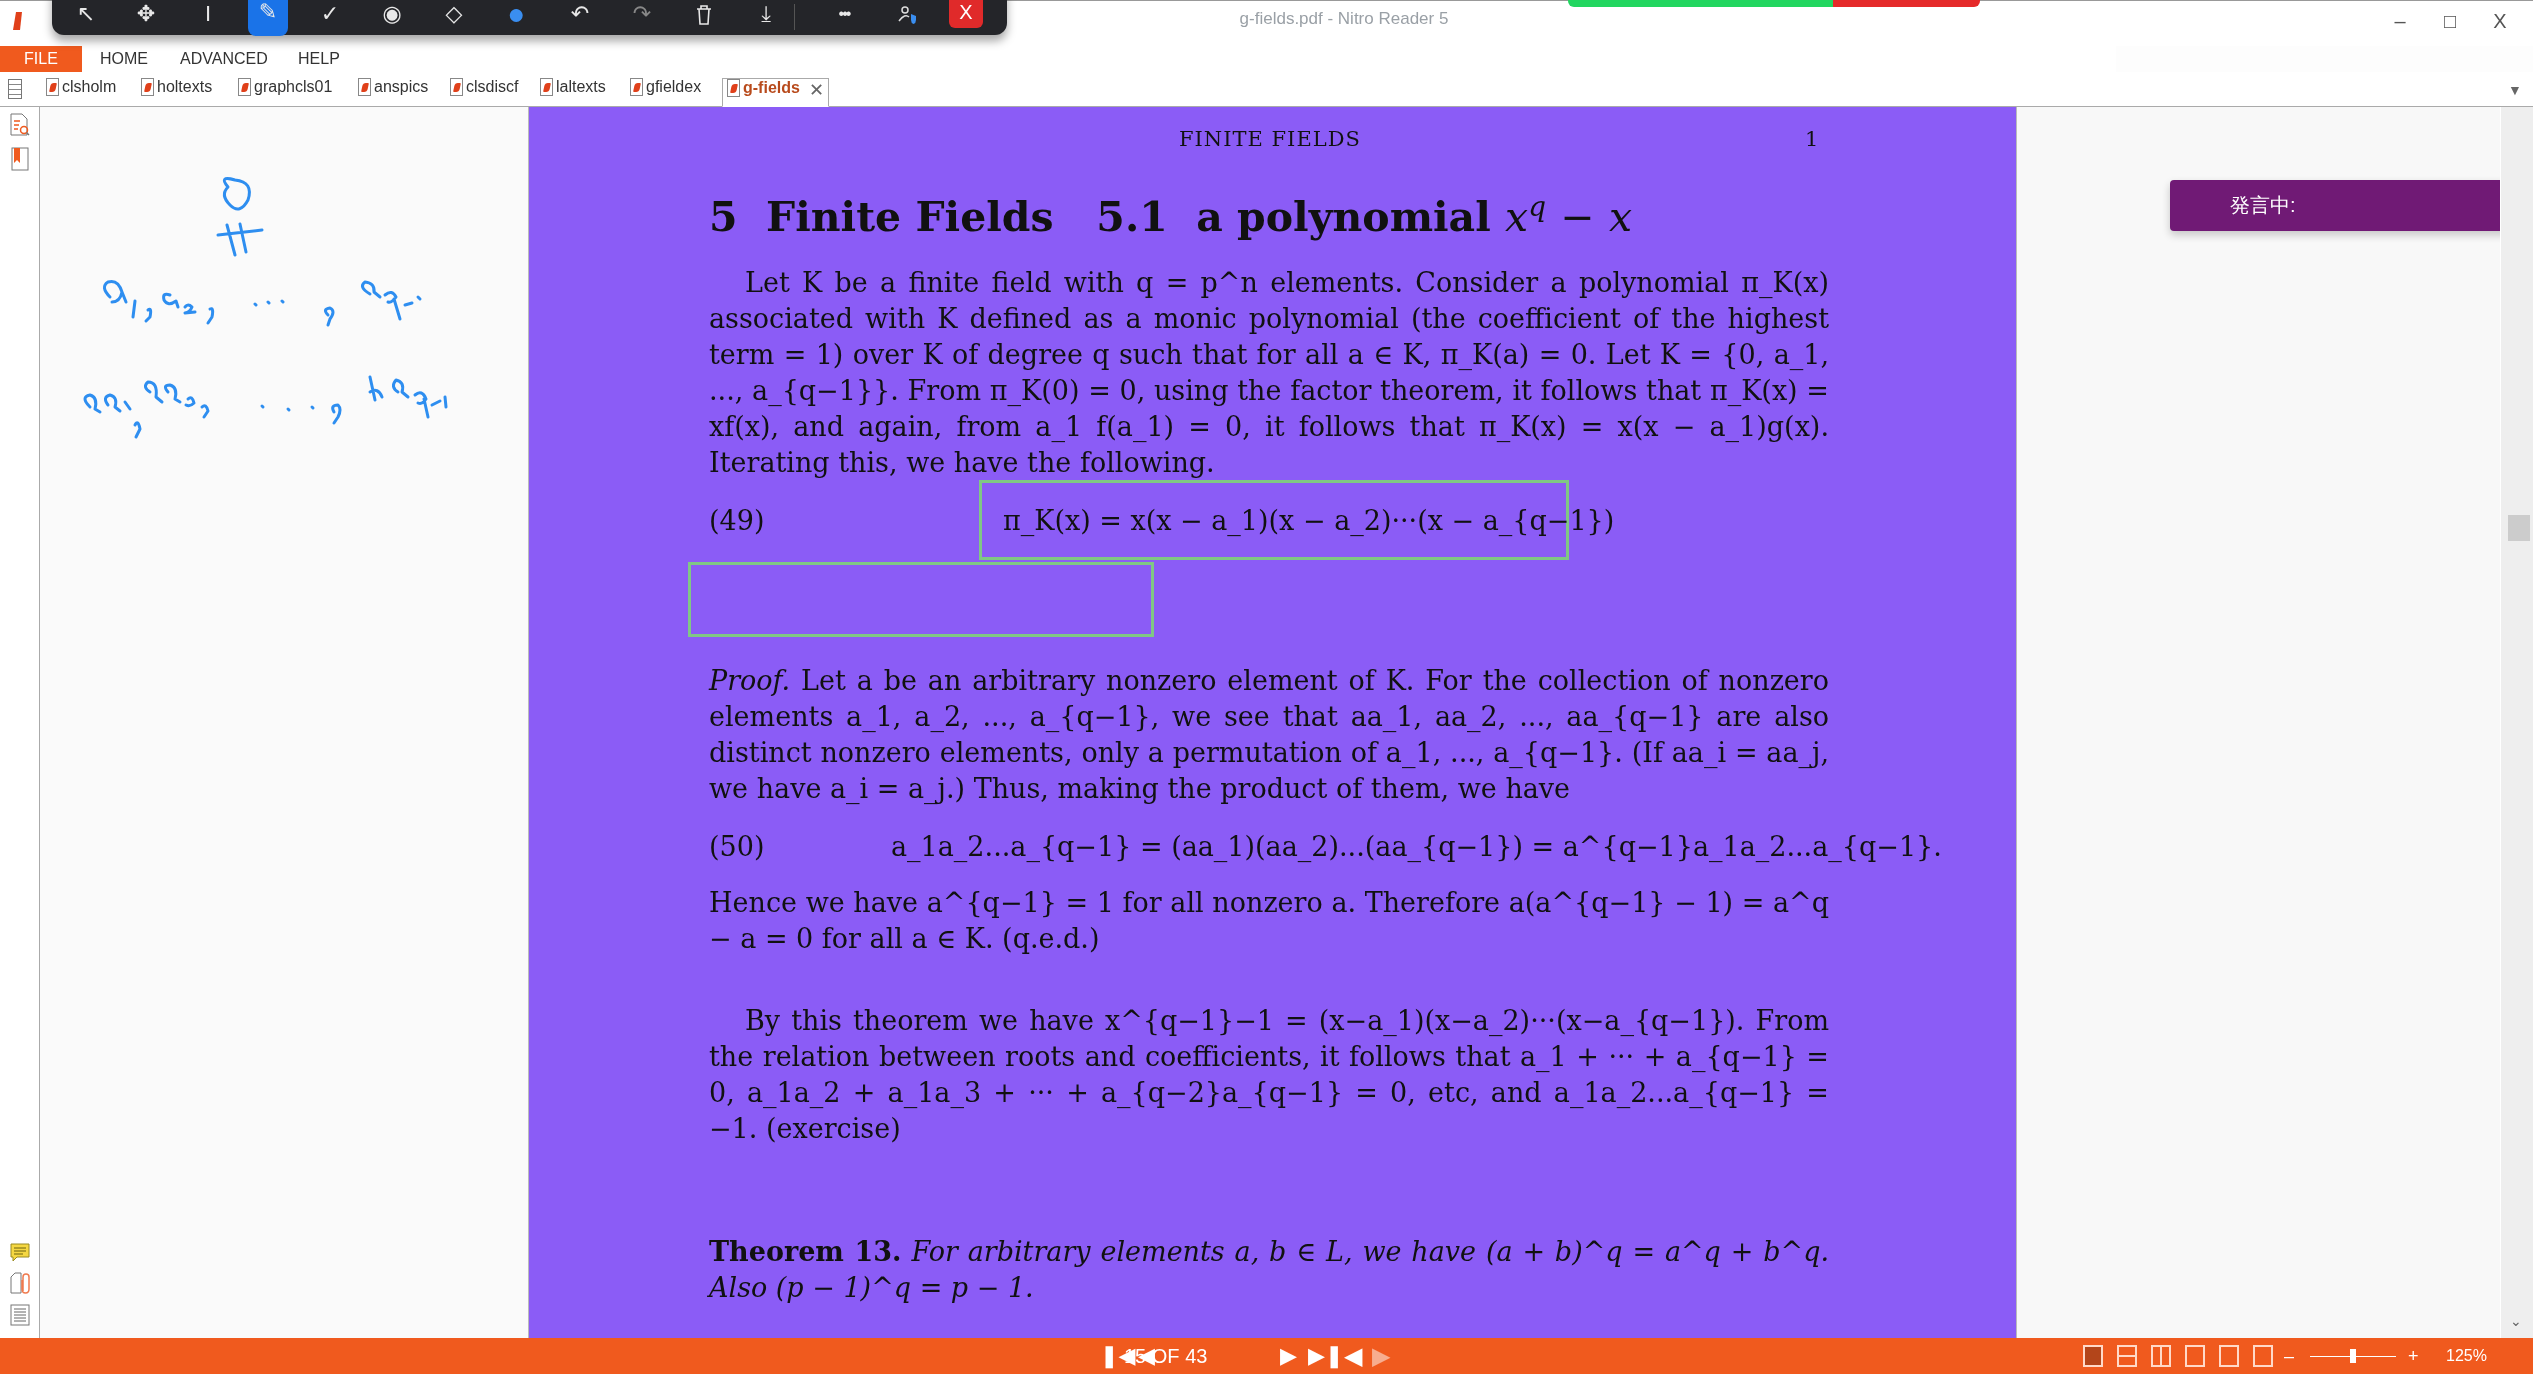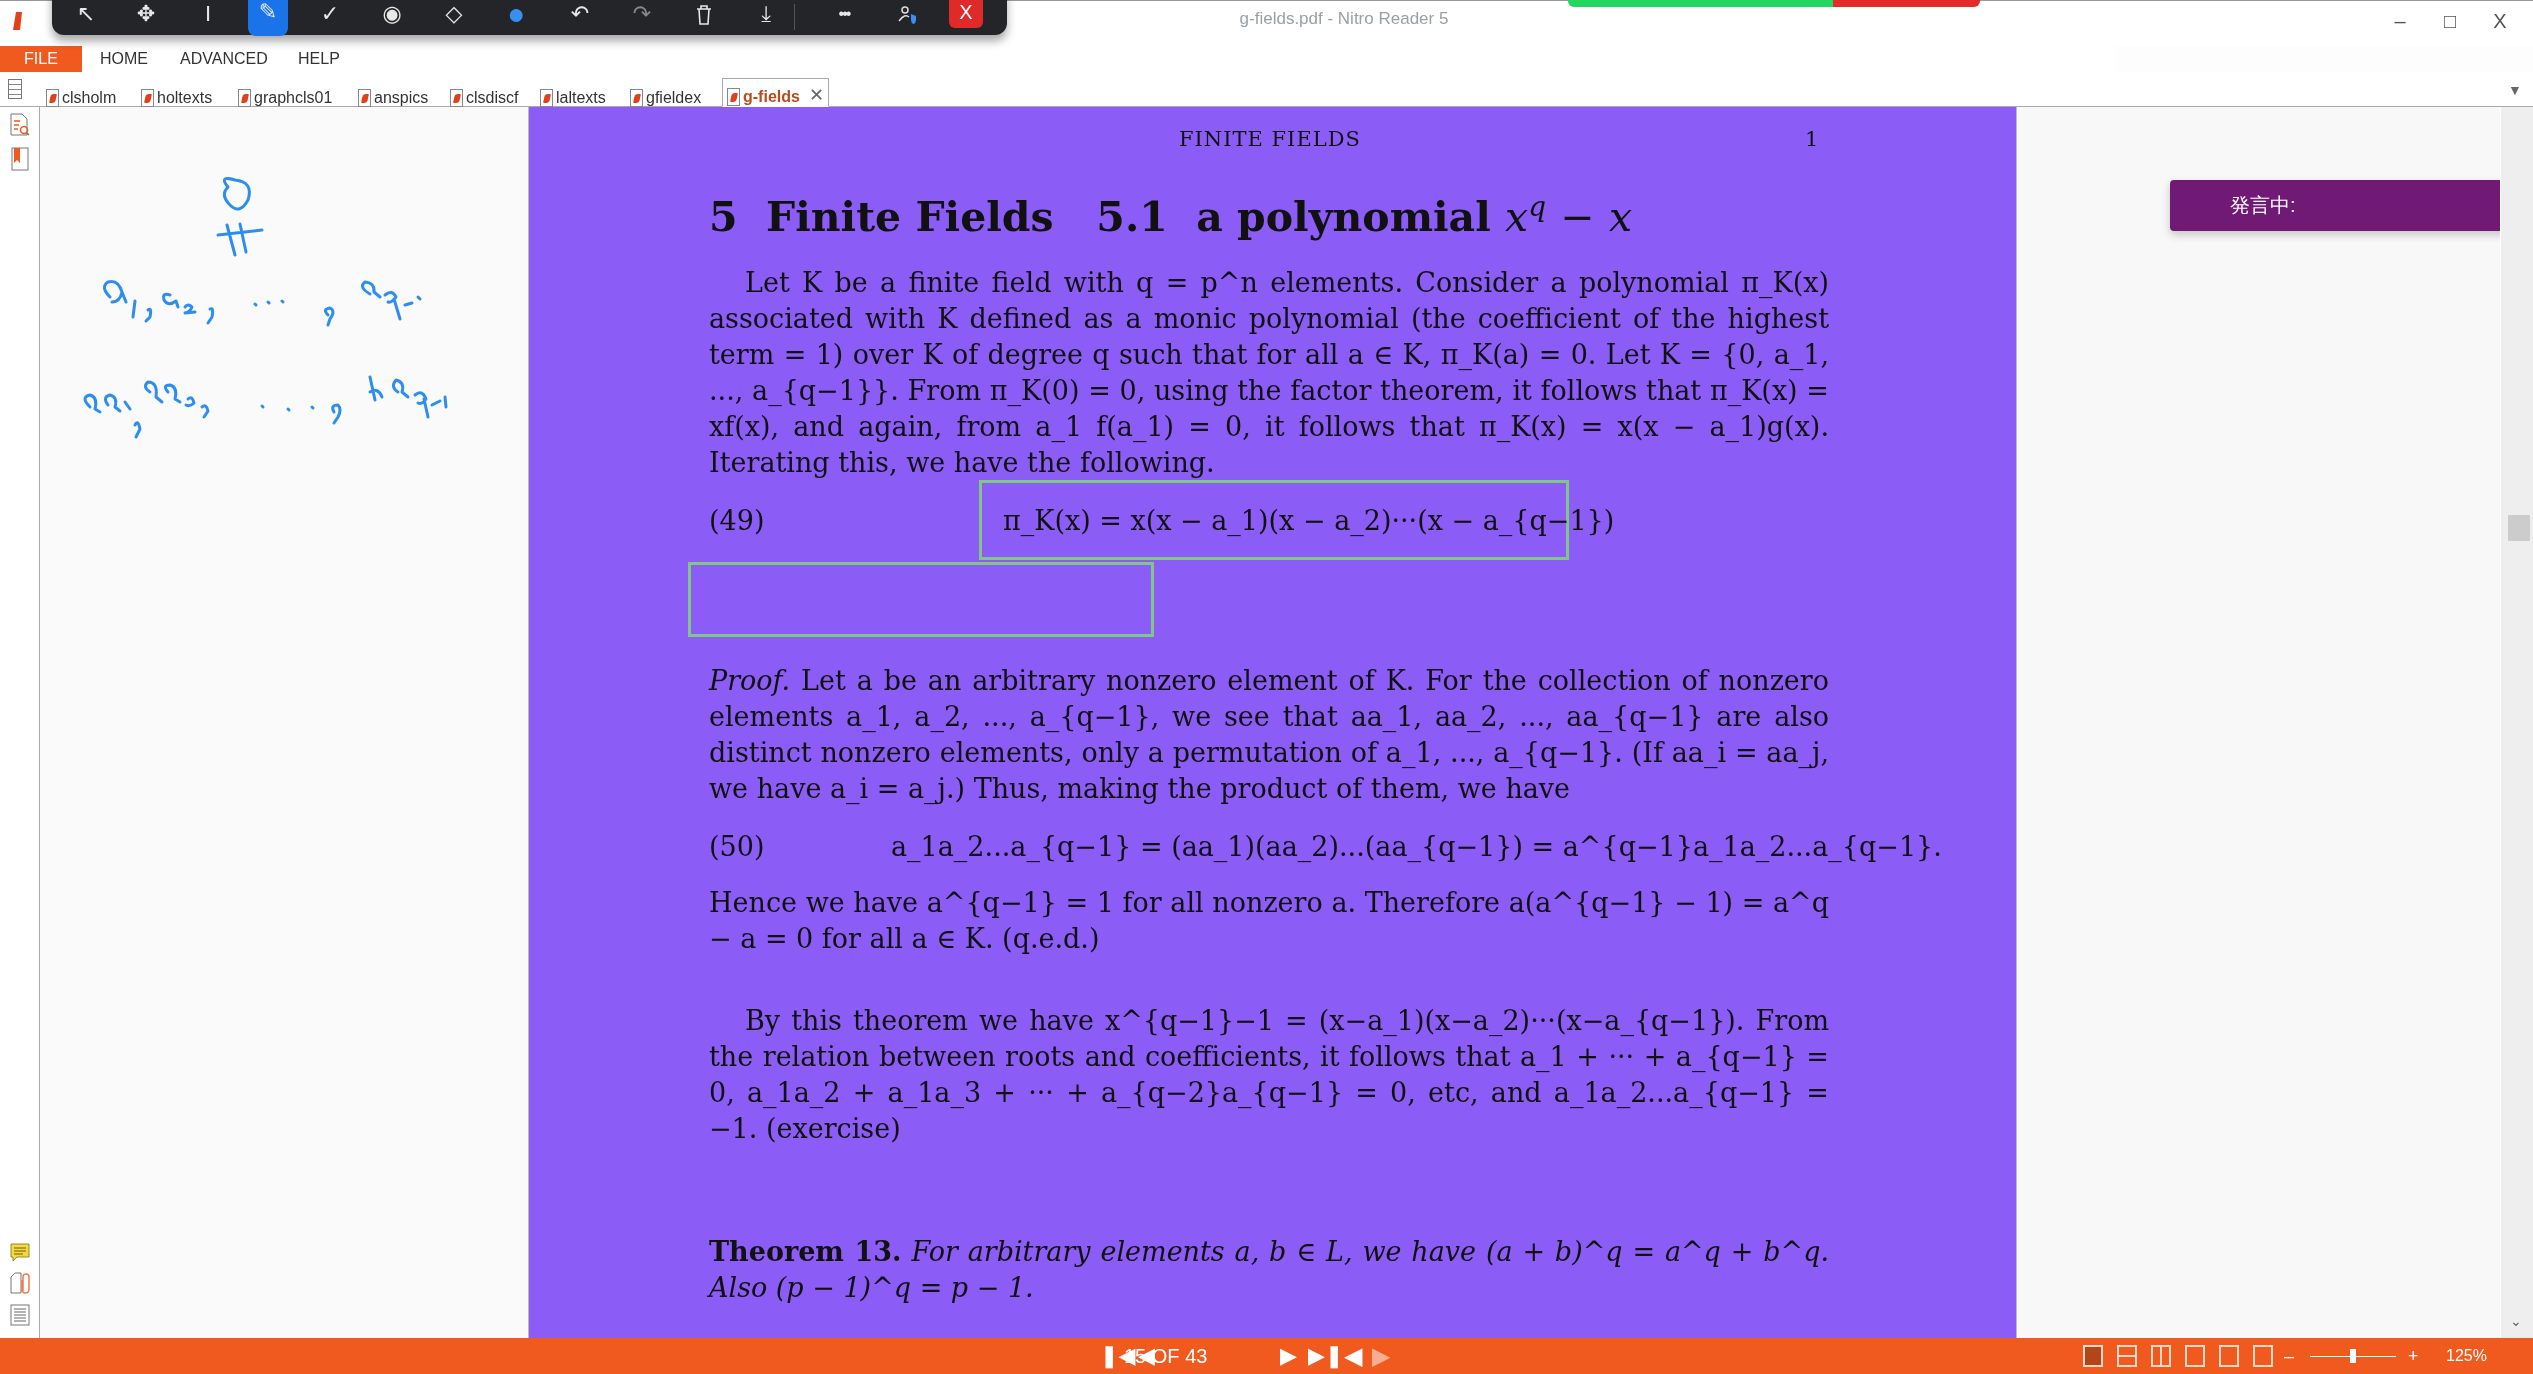--- a/index.html
+++ b/index.html
@@ -18,21 +18,21 @@
   .tbtn.active { background: #1a73e8; border-radius: 0 0 8px 8px; top: 6px; height: 40px; }
   .tbtn.close { background: #e02a2a; border-radius: 0 0 6px 6px; color: #fff; top: 6px; height: 32px; width: 34px; font-size: 20px; }
   #tb-divider { left: 742px; top: 14px; width: 1px; height: 26px; background: #555; }
   
   #menubar { left: 0; top: 46px; width: 2116px; height: 26px; background: #fff; }
   .menu { position: absolute; top: 0; height: 26px; line-height: 26px; font-size: 16px; color: #333; }
   .menu.file { background: #f05a1e; color: #fff; width: 82px; text-align: center; left: 0; }
   #ribbon-collapse { left: 2508px; top: 82px; color: #666; font-size: 14px; }
   
   #tabbar { left: 0; top: 72px; width: 2533px; height: 35px; background: #fff; border-bottom: 1px solid #aaa; }
-  .tab { position: absolute; top: 6px; height: 29px; font-size: 16px; color: #333; display: flex; align-items: flex-end; gap: 3px; }
+  .tab { position: absolute; top: 6px; height: 29px; font-size: 16px; color: #333; display: flex; align-items: flex-start; gap: 3px; }
   .tab.active { border: 1px solid #aaa; border-bottom: 1px solid #fff; background: #fff; color: #b84a1b; font-weight: bold; padding: 0 4px; }
   .pdficon { display: inline-block; width: 13px; height: 18px; border: 1px solid #888; background: #fff; position: relative; }
   .pdficon::after { content: ""; position: absolute; left: 3px; top: 4px; width: 6px; height: 9px; background: #e0401a; border-radius: 3px 1px 3px 1px; transform: skewX(-12deg); }
   .tab-close { color: #666; font-weight: normal; font-size: 18px; margin-left: 6px; }
   #page-icon-tab { left: 8px; top: 79px; width: 14px; height: 20px; border: 1px solid #777; background: repeating-linear-gradient(#fff 0 4px, #888 4px 5px); }
   
   #leftcol { left: 0; top: 107px; width: 40px; height: 1231px; background: #fff; border-right: 1px solid #aaa; }
   .licon { position: absolute; left: 9px; width: 22px; height: 24px; }
   
   #notepane { left: 40px; top: 107px; width: 489px; height: 1231px; background: #fafafa; border-right: 1px solid #bbb; }

